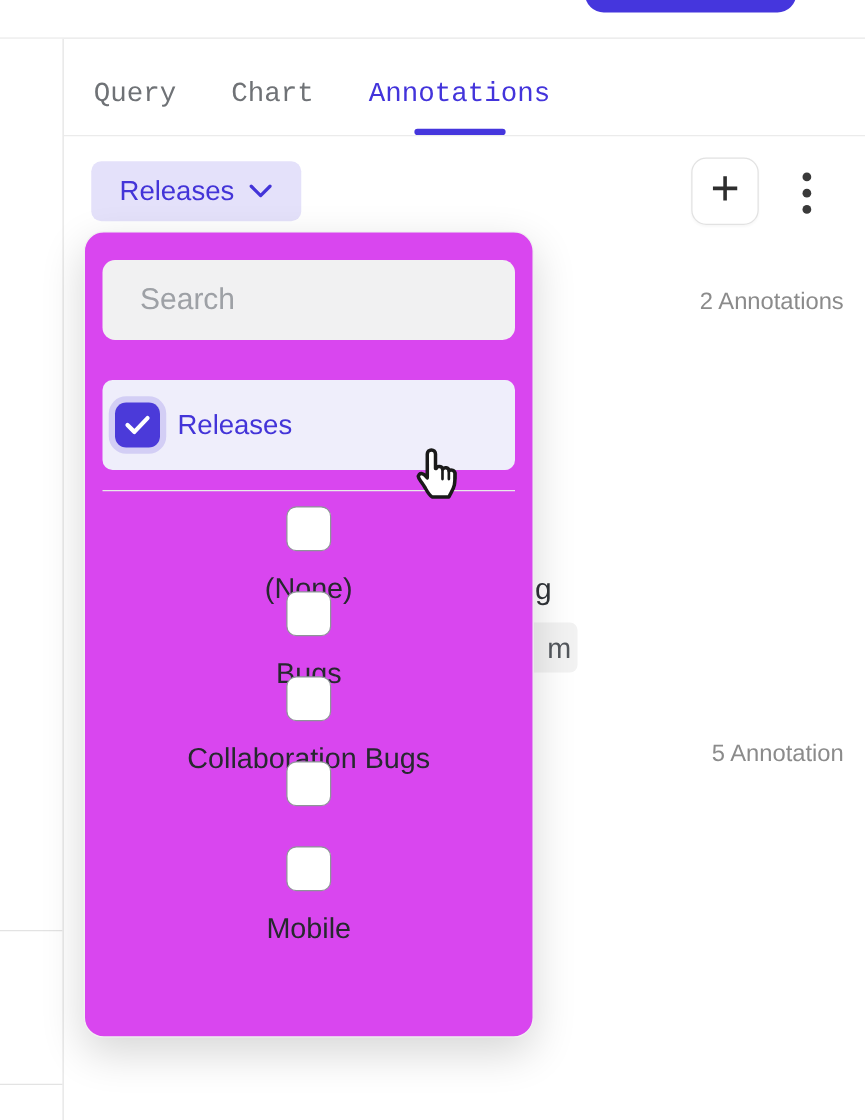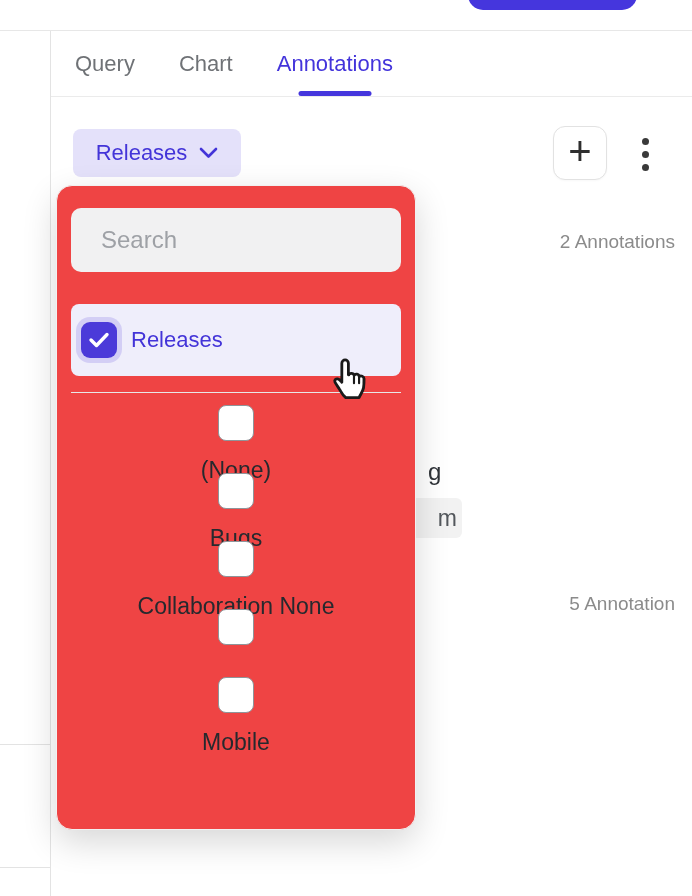--- a/index.html
+++ b/index.html
@@ -9,21 +9,21 @@
   
   .topbar { position:absolute; left:0; top:0; width:692px; height:31px; background:#fff; border-bottom:1px solid #e7e7e7; }
   .primary-btn { position:absolute; left:468px; top:-20px; width:169px; height:30px; background:#4536DD; border-radius:15px; }
 
   
   .left-rail { position:absolute; left:0; top:31px; width:51px; height:865px; background:#fff; border-right:1px solid #e3e3e3; }
   .rail-divider-1 { position:absolute; left:0; top:713px; width:50px; height:1px; background:#e3e3e3; }
   .rail-divider-2 { position:absolute; left:0; top:836px; width:50px; height:1px; background:#e3e3e3; }
 
   
-  .main { position:absolute; left:51px; top:31px; width:641px; }
+  .main { position:absolute; left:51px; top:43px; width:641px;font-family:Liberation Mono, monospace; }
   .tabbar { position:relative; height:66px; border-bottom:1px solid #ebebeb; display:flex; align-items:center; padding-left:24px; gap:44px; }
   .tab { position:relative; height:100%; display:flex; align-items:center; font-size:22px; font-weight:500; color:#6f7276; cursor:pointer; }
   .tab.active { color:#4334DB; }
   .tab-underline { position:absolute; left:50%; transform:translateX(-50%); bottom:0; width:73px; height:5px; border-radius:3px; background:#4536DD; }
 
   
   .filter-trigger { position:absolute; left:73px; top:129px; width:168px; height:48px; background:#E4E1FA; border-radius:8px; display:flex; align-items:center; justify-content:center; gap:12px; cursor:pointer; }
   .filter-trigger .lbl { color:#4334D8; font-size:22px; font-weight:500; }
   .add-btn { position:absolute; left:553px; top:126px; width:54px; height:54px; background:#fff; border:1px solid #e2e2e2; border-radius:12px; display:flex; align-items:center; justify-content:center; box-shadow:0 1px 2px rgba(0,0,0,0.03); cursor:pointer; }
   .add-btn .plus { font-size:40px; font-weight:300; color:#2e2e2e; line-height:1; margin-top:-4px; }
@@ -32,21 +32,21 @@
 
   .count { position:absolute; right:17px; font-size:19px; color:#8b8b8b; }
   .count-top { top:231px;text-align:center; }
   .count-bottom { top:593px; }
 
   
   .bg-frag-g { position:absolute; left:428px; top:458px; font-size:24px; font-weight:500; color:#2f3338; z-index:1; }
   .bg-chip { position:absolute; left:400px; top:498px; width:62px; height:40px; background:#f2f2f2; border-radius:6px; z-index:1; display:flex; align-items:center; justify-content:flex-end; padding-right:5px; font-size:23px; color:#53575c; }
 
   
-  .dropdown { position:absolute; left:56px; top:185px; width:360px; height:645px; background:#ef4444; border:1px solid #f1f1f1; border-radius:16px; box-shadow:0 12px 34px rgba(0,0,0,0.16); z-index:5; padding:22px 14px 18px 14px; }
+  .dropdown { position:absolute; left:67px; top:185px; width:360px; height:645px; background:#d946ef; border:1px solid #f1f1f1; border-radius:16px; box-shadow:0 12px 34px rgba(0,0,0,0.16); z-index:5; padding:22px 14px 18px 14px; }
   .search-box { height:64px; background:#f1f1f2; border-radius:10px; display:flex; align-items:center; padding:0 16px; gap:14px; }
   .search-box input { flex:1; border:none; outline:none; background:transparent; font-family:"Liberation Sans",sans-serif; font-size:24px; color:#333; }
   .search-box input::placeholder { color:#9ea1a6; }
 
   .selected-row { margin-top:32px; height:72px; background:#EFEEFB; border-radius:8px; display:flex; align-items:center; padding:0 10px; gap:14px; cursor:pointer; }
   .cb-checked { width:36px; height:36px; background:#4B3AD9; border-radius:9px; display:flex; align-items:center; justify-content:center; box-shadow:0 0 0 5px #D3CEF5; flex:0 0 auto; }
   .selected-row .lbl { color:#4334D8; font-size:22px; font-weight:500; }
 
   .panel-divider { margin-top:16px; height:1px; background:#e8e8e8; }
 
@@ -130,21 +130,21 @@
       <div class="option-row">
         <span class="cb-empty"></span>
         <span class="lbl">(None)</span>
       </div>
       <div class="option-row">
         <span class="cb-empty"></span>
         <span class="lbl">Bugs</span>
       </div>
       <div class="option-row">
         <span class="cb-empty"></span>
-        <span class="lbl">Collaboration None</span>
+        <span class="lbl">Collaboration Bugs</span>
       </div>
       <div class="option-row">
         <span class="cb-empty"></span>
       </div>
       <div class="option-row">
         <span class="cb-empty"></span>
         <span class="lbl">Mobile</span>
       </div>
     </div>
 

